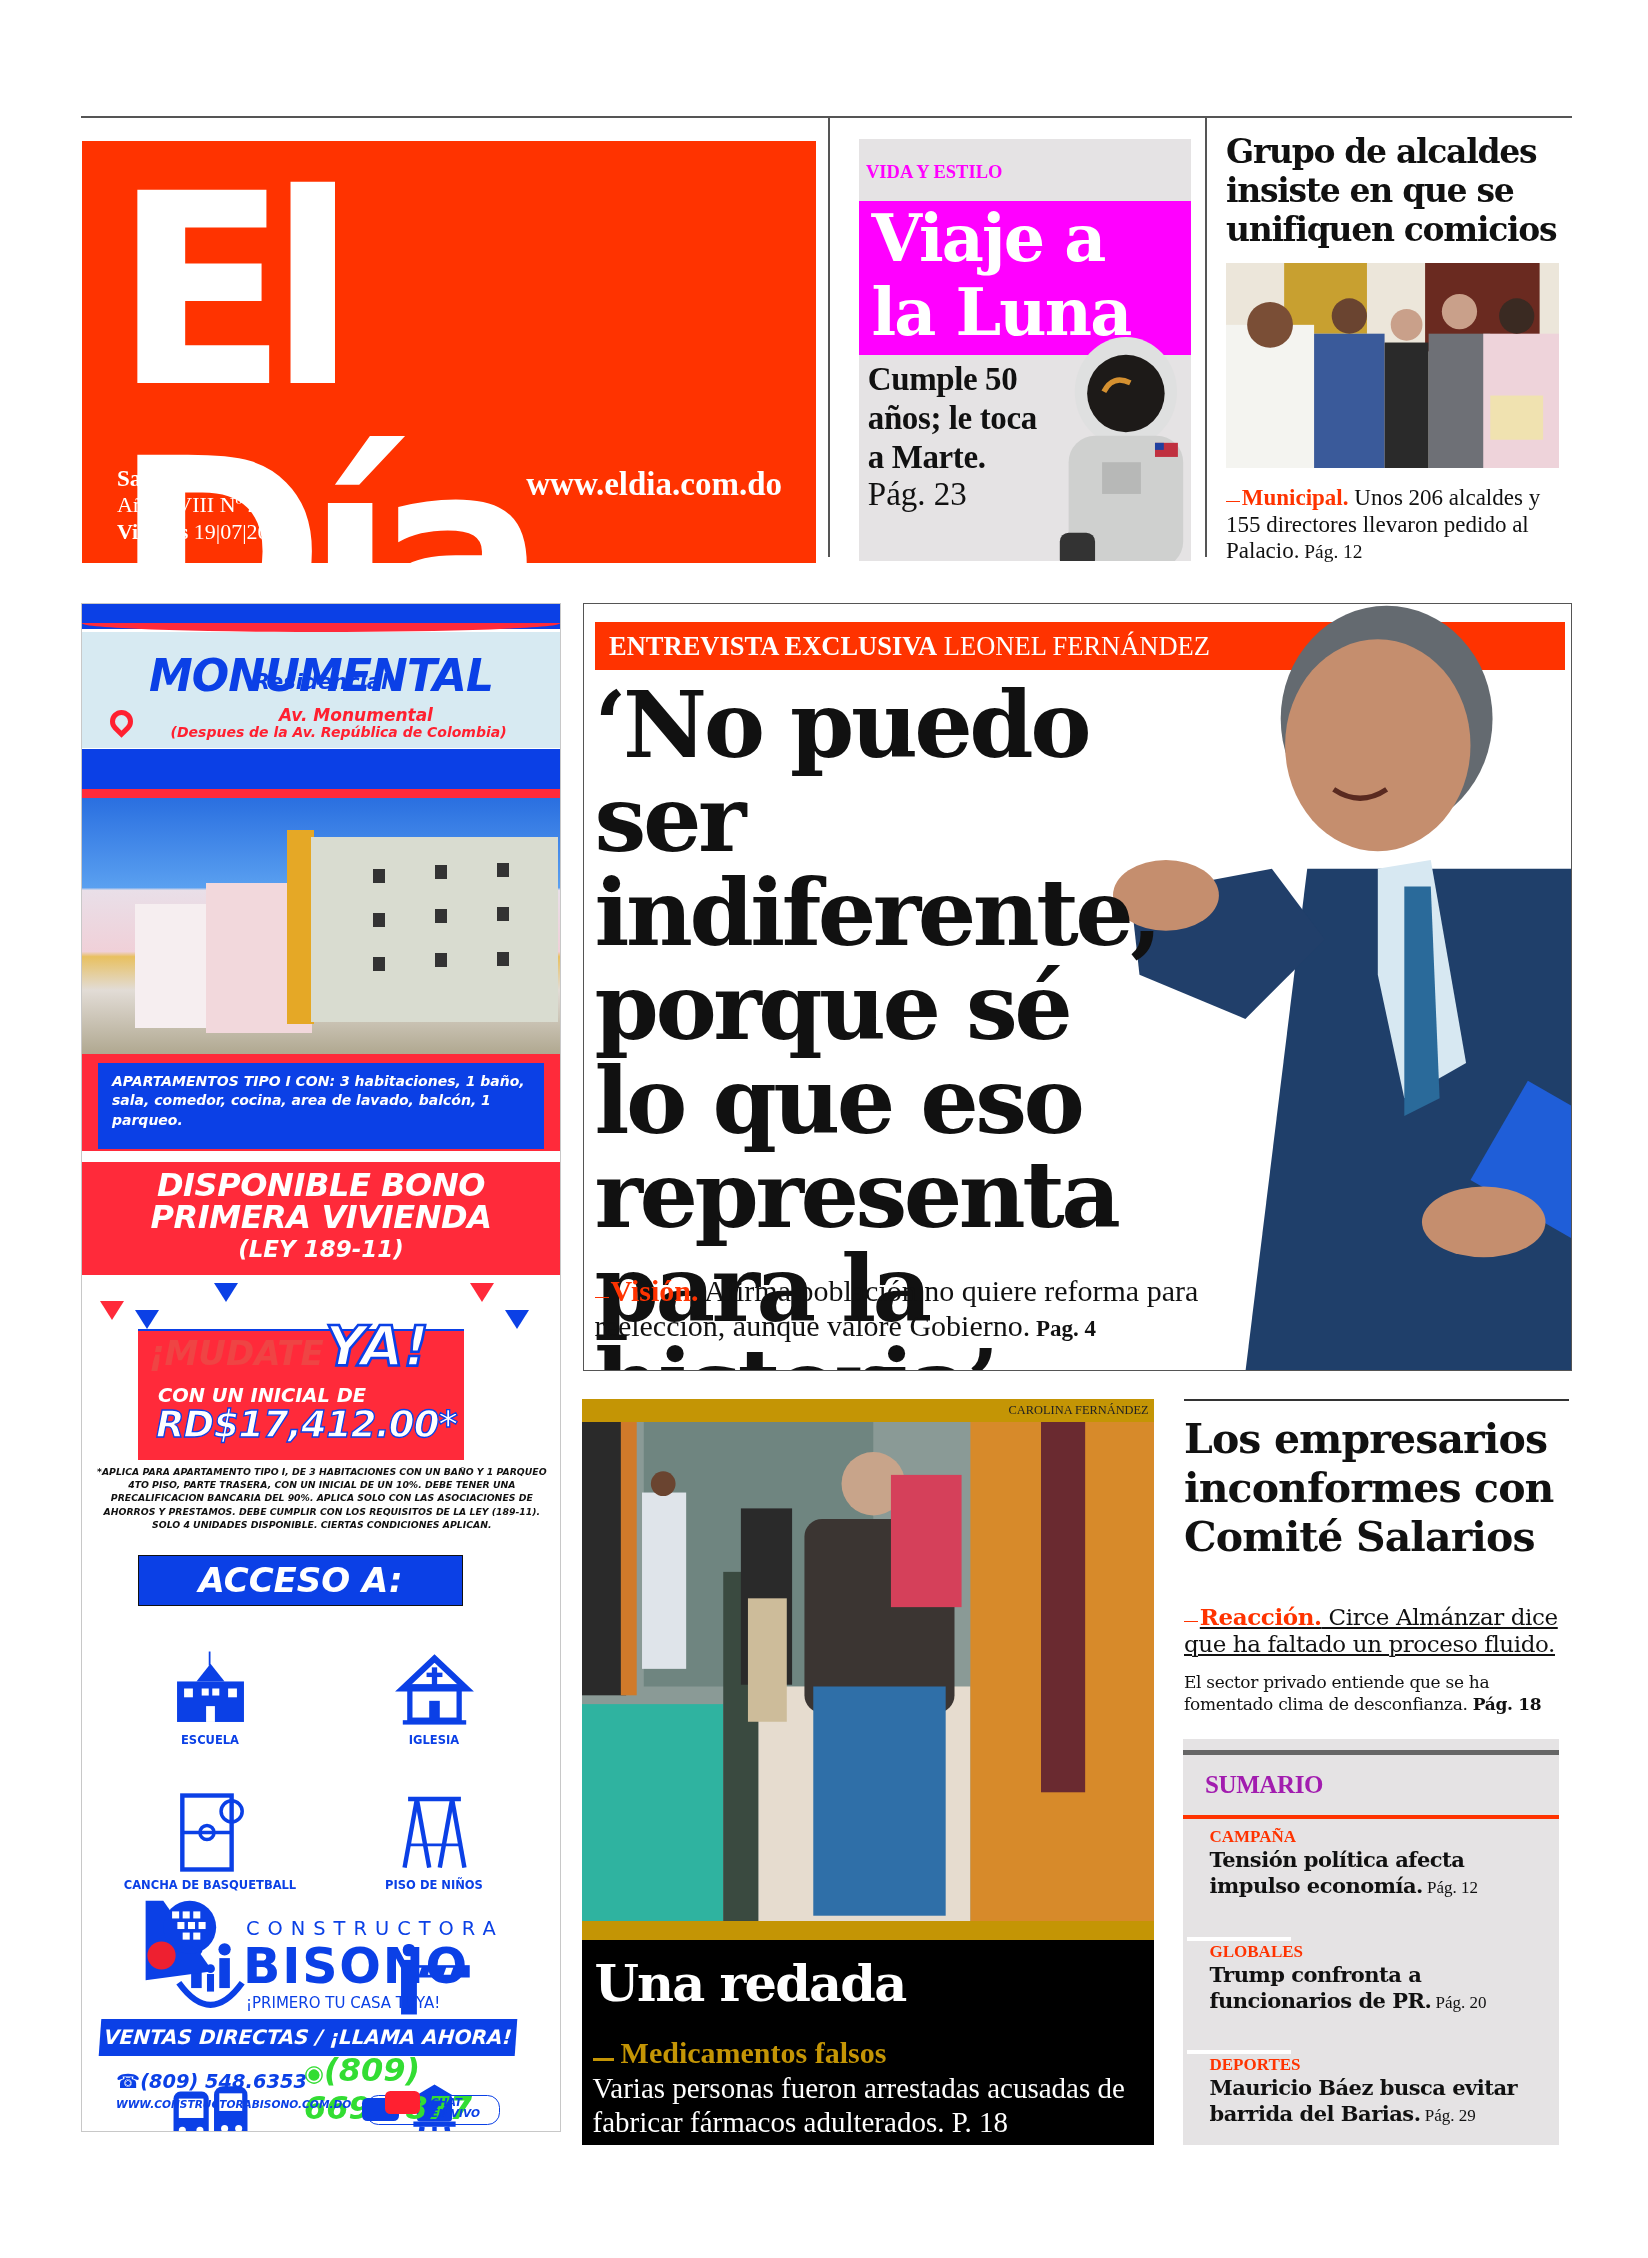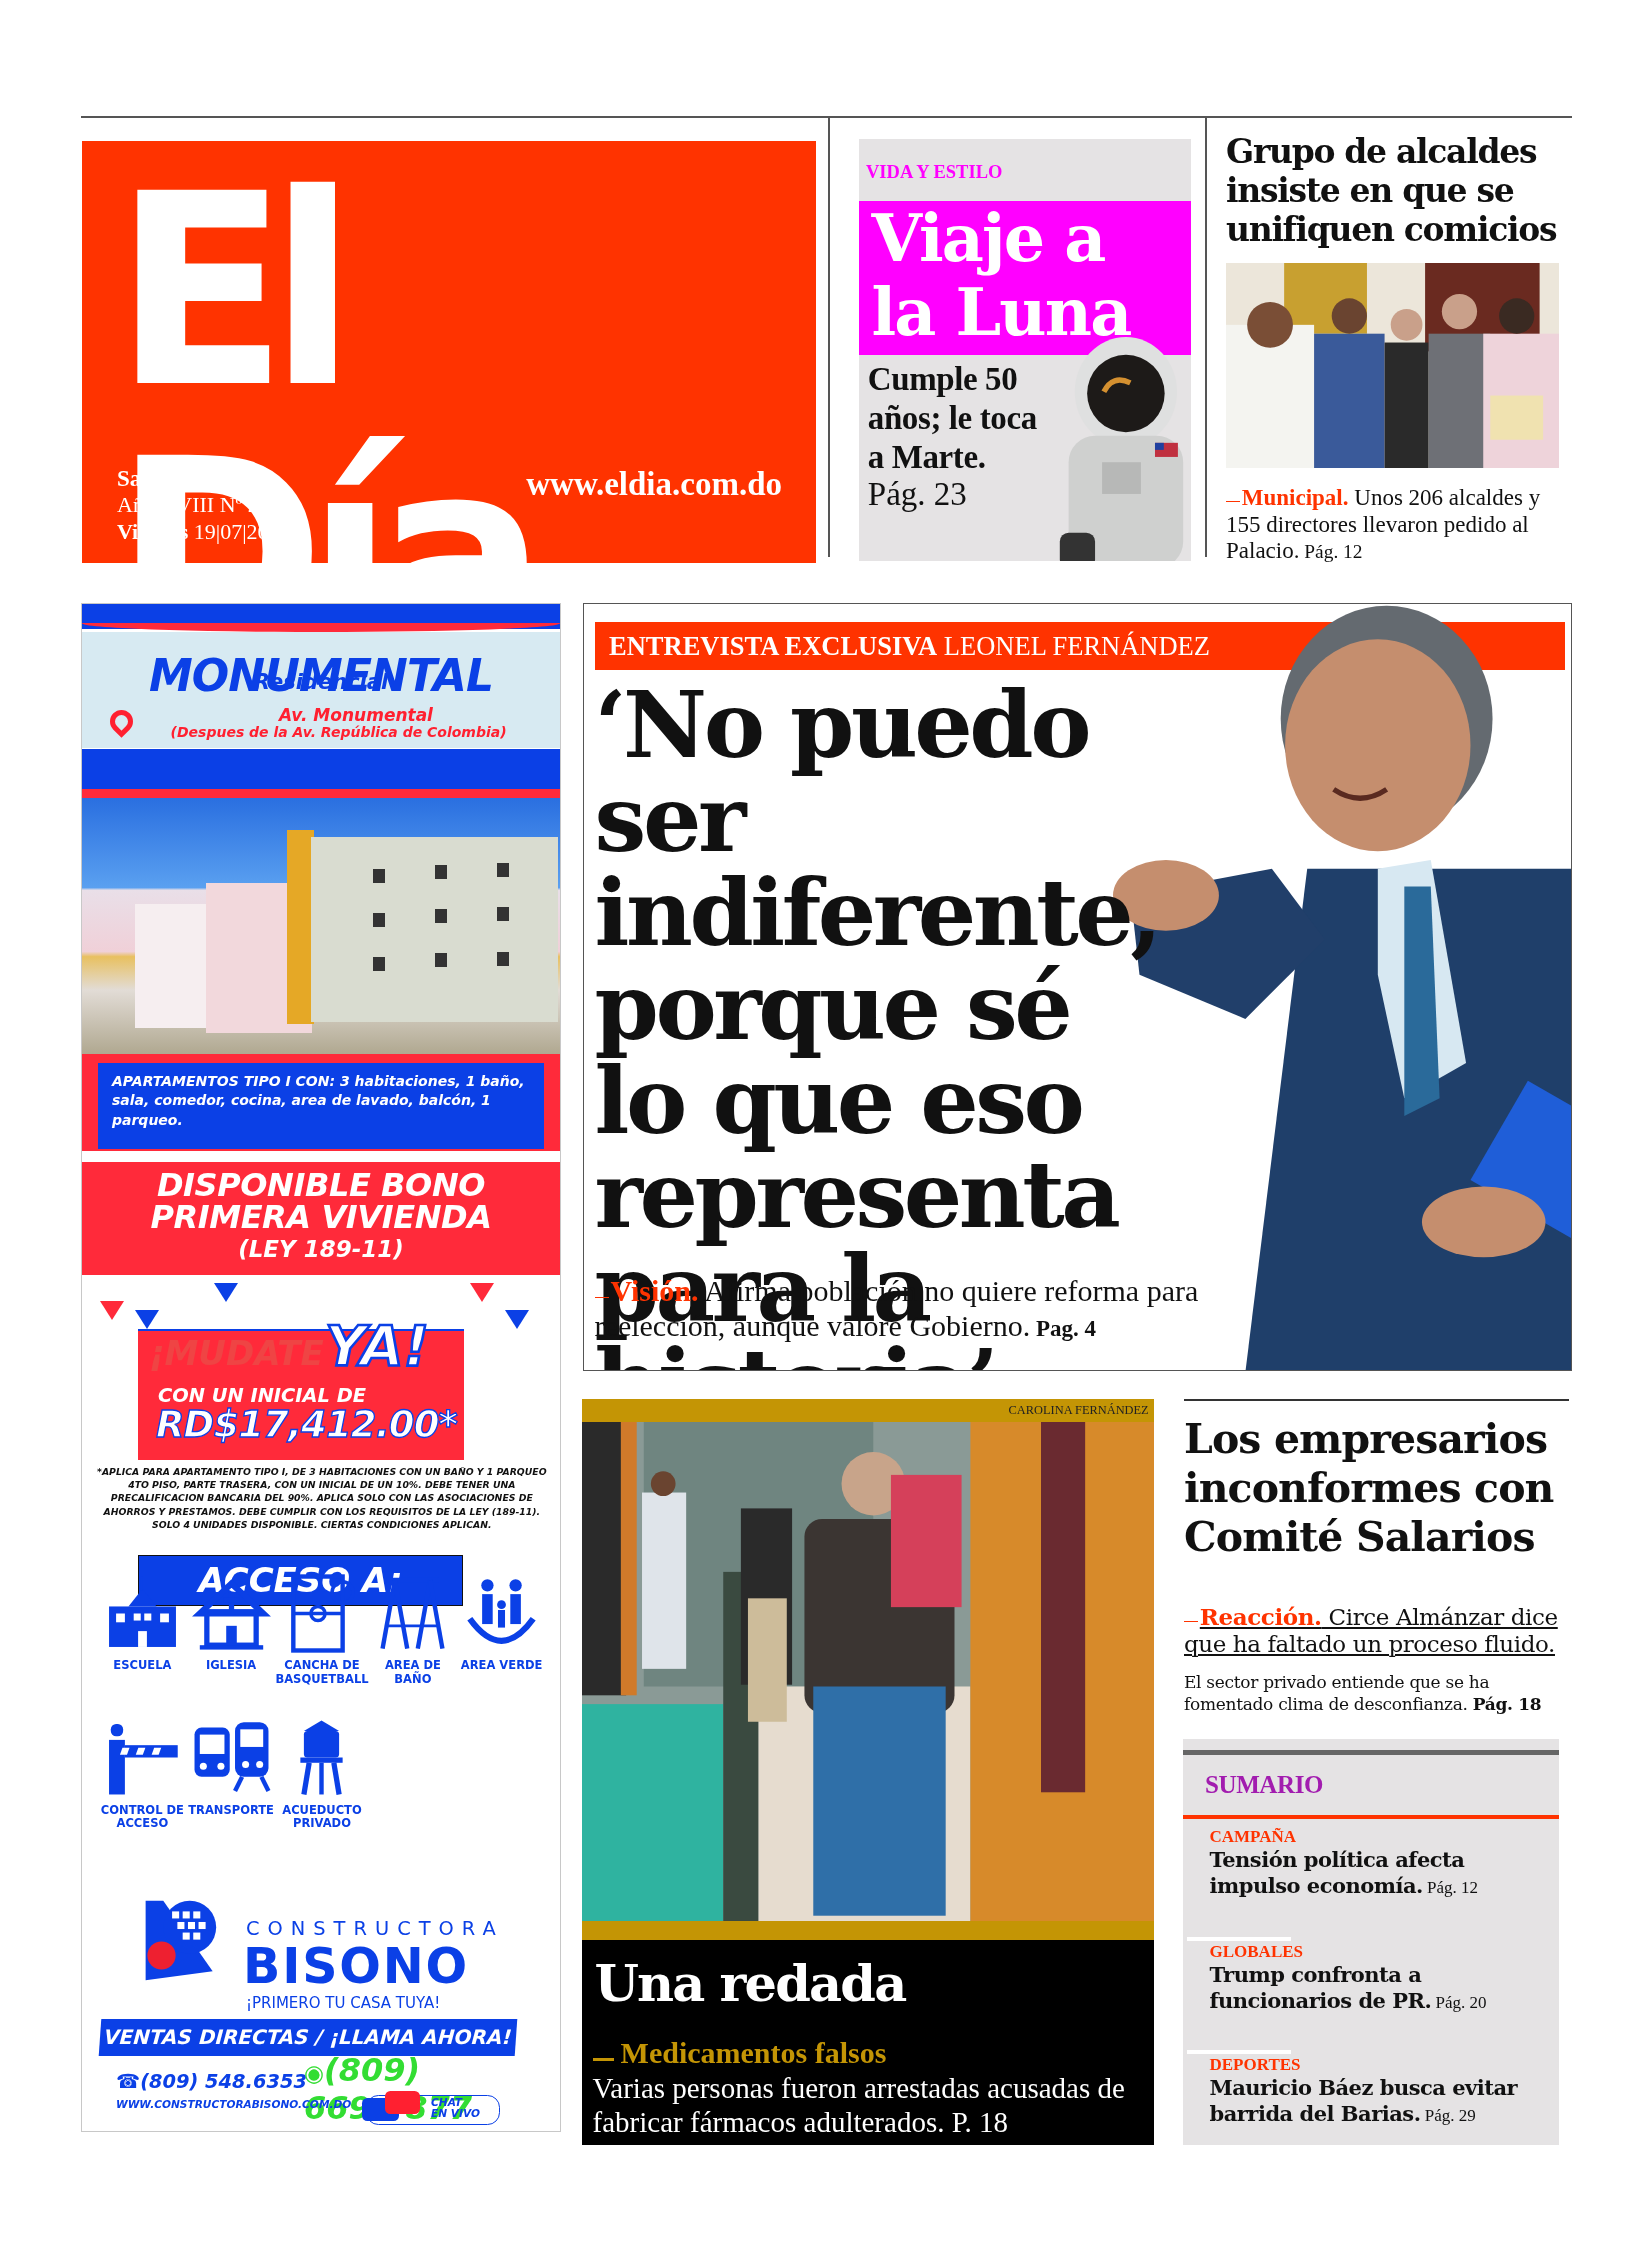--- a/index.html
+++ b/index.html
@@ -63,21 +63,21 @@
   .ad-bono { position:absolute; left:0; width:100%; top:565px; text-align:center; color:#fff; font-weight:700; font-style:italic; font-size:32px; line-height:32px; font-family:"DejaVu Sans", sans-serif; letter-spacing:-0.4px; }
   .ad-ley { position:absolute; left:0; width:100%; top:632px; text-align:center; color:#fff; font-weight:700; font-style:italic; font-size:23px; font-family:"DejaVu Sans", sans-serif; }
   .flag { position:absolute; width:0; height:0; border-left:12.4px solid transparent; border-right:12.4px solid transparent; }
   .ad-mudate-box { position:absolute; left:56px; top:725px; width:326px; height:131px; background:#ff2a3a; border-top:2.6px solid #0b40e6; }
   .ad-mudate { position:absolute; left:67px; top:729px; color:#ef4444; font-weight:700; font-style:italic; font-size:34px; font-family:"DejaVu Sans", sans-serif; }
   .ad-ya { position:absolute; left:243px; top:709px; color:#fff; font-weight:700; font-style:italic; font-size:56px; font-family:"DejaVu Sans", sans-serif; -webkit-text-stroke: 2.6px #0b40e6; }
   .ad-inicial { position:absolute; left:76px; top:780px; color:#fff; font-weight:700; font-style:italic; font-size:19.4px; font-family:"DejaVu Sans", sans-serif; }
   .ad-price { position:absolute; left:74px; top:799px; color:#fff; font-weight:700; font-style:italic; font-size:37px; font-family:"DejaVu Sans", sans-serif; -webkit-text-stroke: 1.3px #0b40e6; letter-spacing:-0.9px; }
   .ad-fine { position:absolute; left:8.8px; width:462px; top:861px; text-align:center; color:#111; font-weight:700; font-style:italic; font-size:9.3px; line-height:13.2px; font-family:"DejaVu Sans", sans-serif; }
   .ad-acceso { position:absolute; left:56px; top:951px; width:325px; height:51px; background:#0b40e6; border:1.8px solid #111; color:#fff; text-align:center; font-weight:700; font-style:italic; font-size:34px; line-height:48px; font-family:"DejaVu Sans", sans-serif; }
-  .amen-grid { position:absolute; left:16px; top:969px; width:448px; display:grid; grid-template-columns: repeat(5, 1fr); row-gap: 12.4px; }
+  .amen-grid { position:absolute; left:16px; top:1044px; width:448px; display:grid; grid-template-columns: repeat(2, 1fr); row-gap: 12.4px; }
   .amen { display:flex; flex-direction:column; align-items:center; height:132px; }
   .amen-ico { width:81px; height:81px; display:flex; align-items:center; justify-content:center; }
   .amen-label { margin-top:5.3px; color:#0b40e6; font-weight:700; font-size:11.5px; line-height:13.2px; text-align:center; font-family:"DejaVu Sans", sans-serif; }
   .bisono-logo { position:absolute; left:46px; top:1288px; width:97px; height:97px; }
   .bis-constr { position:absolute; left:164px; top:1313px; color:#0b40e6; font-size:19.4px; letter-spacing:8px; font-family:"DejaVu Sans", sans-serif; }
   .bis-name { position:absolute; left:161px; top:1334px; color:#0b40e6; font-weight:700; font-size:49px; letter-spacing:1.8px; font-family:"DejaVu Sans", sans-serif; }
   .bis-slogan { position:absolute; left:164px; top:1390px; color:#0b40e6; font-size:15px; font-family:"DejaVu Sans", sans-serif; }
   .bis-ventas { position:absolute; left:17.6px; top:1415px; width:416px; height:37px; background:#0b40e6; color:#fff; text-align:center; font-weight:700; font-style:italic; font-size:20px; line-height:37px; font-family:"DejaVu Sans", sans-serif; transform: skewX(-4deg); }
   .bis-tel1 { position:absolute; left:34px; top:1466px; color:#0b40e6; font-weight:700; font-style:italic; font-size:19.4px; font-family:"DejaVu Sans", sans-serif; }
   .bis-tel2 { position:absolute; left:222px; top:1447px; color:#33dd33; font-weight:700; font-style:italic; font-size:32px; font-family:"DejaVu Sans", sans-serif; }
@@ -270,21 +270,21 @@
     </div>
     <div class="amen">
       <svg class="amen-ico" viewBox="0 0 92 92">
           <line x1="16" y1="8" x2="76" y2="8" stroke="#0b40e6" stroke-width="5"></line>
           <line x1="26" y1="8" x2="12" y2="86" stroke="#0b40e6" stroke-width="5"></line>
           <line x1="26" y1="8" x2="40" y2="86" stroke="#0b40e6" stroke-width="5"></line>
           <line x1="66" y1="8" x2="52" y2="86" stroke="#0b40e6" stroke-width="5"></line>
           <line x1="66" y1="8" x2="80" y2="86" stroke="#0b40e6" stroke-width="5"></line>
           <line x1="18" y1="60" x2="74" y2="60" stroke="#0b40e6" stroke-width="3"></line>
         </svg>
-      <div class="amen-label">AREA DE BAÑO</div>
+      <div class="amen-label">PISO DE NIÑOS</div>
     </div>
     <div class="amen">
       <svg class="amen-ico" viewBox="0 0 92 92">
           <circle cx="30" cy="14" r="7" fill="#0b40e6"></circle>
           <circle cx="62" cy="14" r="7" fill="#0b40e6"></circle>
           <circle cx="46" cy="36" r="5" fill="#0b40e6"></circle>
           <rect x="24" y="24" width="12" height="34" fill="#0b40e6"></rect>
           <rect x="56" y="24" width="12" height="34" fill="#0b40e6"></rect>
           <rect x="42" y="42" width="8" height="20" fill="#0b40e6"></rect>
           <path d="M10 52 q36 50 72 0" fill="none" stroke="#0b40e6" stroke-width="7"></path>

